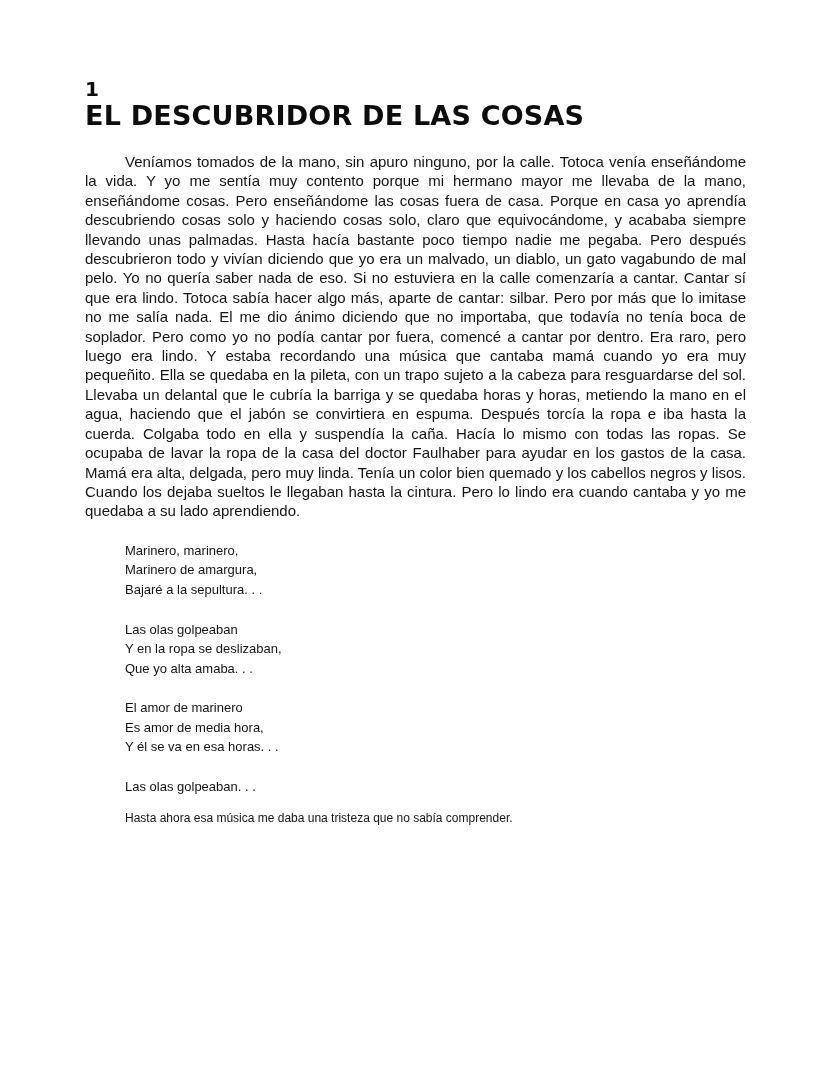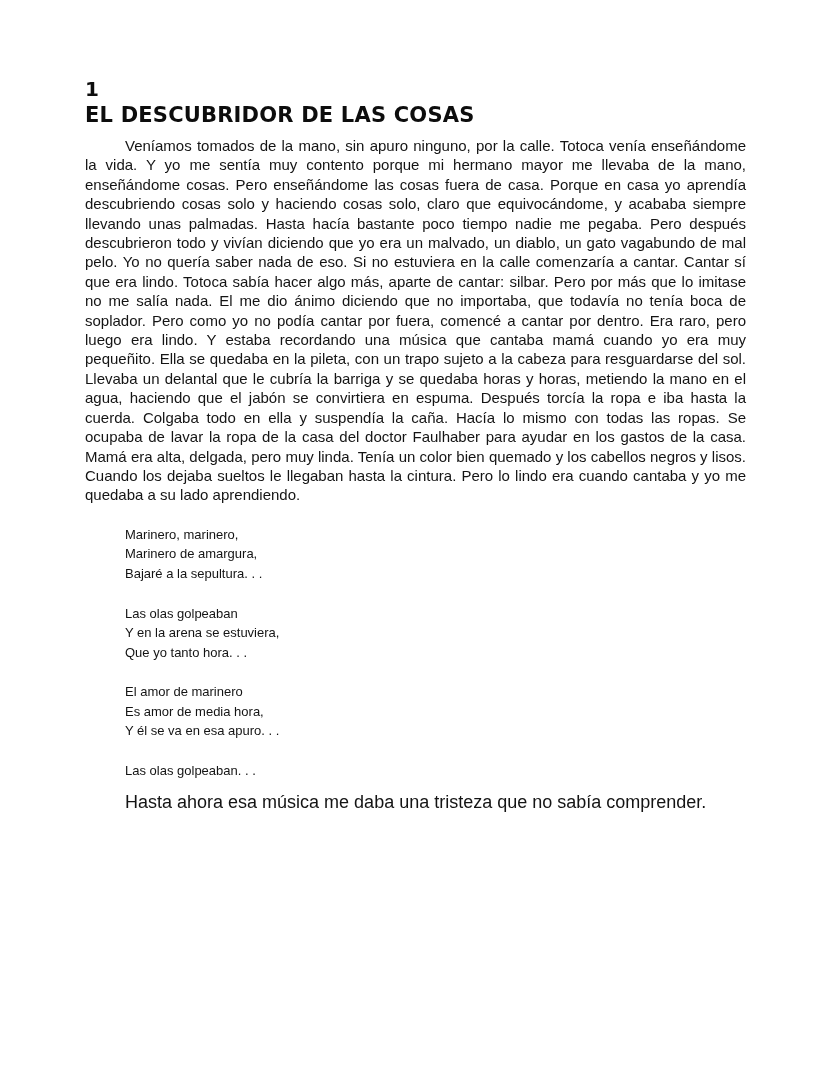--- a/index.html
+++ b/index.html
@@ -21,27 +21,27 @@
     font-family: "DejaVu Sans", sans-serif;
     font-weight: bold;
     font-size: 20px;
     line-height: 26px;
     color: #0d0d0d;
   }
   .chapter-title {
     margin: 0;
     font-family: "DejaVu Sans", sans-serif;
     font-weight: bold;
-    font-size: 21px;
+    font-size: 27px;
     line-height: 27px;
     letter-spacing: 0.2px;
     color: #0d0d0d;
   }
   .body-par {
-    margin: 7px 0 0 0;
+    margin: 23px 0 0 0;
     font-family: "Liberation Sans", sans-serif;
     font-size: 15px;
     line-height: 19.4px;
     text-align: justify;
     text-indent: 40px;
     color: #141414;
   }
   .poem {
     margin: 20px 0 0 40px;
     font-family: "Liberation Sans", sans-serif;
@@ -51,21 +51,21 @@
   }
   .stanza {
     margin-bottom: 20px;
   }
   .stanza:last-child {
     margin-bottom: 8px;
   }
   .closing-par {
     margin: 12px 0 4px 0;
     font-family: "Liberation Sans", sans-serif;
-    font-size: 18px;
+    font-size: 12px;
     line-height: 19.4px;
     text-indent: 40px;
     color: #141414;
   }
 </style>
 </head>
 <body>
 
 <div class="page">
 
@@ -79,28 +79,28 @@
   <div class="poem">
 
     <div class="stanza">
       <div class="poem-line">Marinero, marinero,</div>
       <div class="poem-line">Marinero de amargura,</div>
       <div class="poem-line">Bajaré a la sepultura. . .</div>
     </div>
 
     <div class="stanza">
       <div class="poem-line">Las olas golpeaban</div>
-      <div class="poem-line">Y en la arena se estuviera,</div>
-      <div class="poem-line">Que yo tanto hora. . .</div>
+      <div class="poem-line">Y en la ropa se deslizaban,</div>
+      <div class="poem-line">Que yo alta amaba. . .</div>
     </div>
 
     <div class="stanza">
       <div class="poem-line">El amor de marinero</div>
       <div class="poem-line">Es amor de media hora,</div>
-      <div class="poem-line">Y él se va en esa apuro. . .</div>
+      <div class="poem-line">Y él se va en esa horas. . .</div>
     </div>
 
     <div class="stanza">
       <div class="poem-line">Las olas golpeaban. . .</div>
     </div>
 
   </div>
 
   <p class="closing-par">Hasta ahora esa música me daba una tristeza que no sabía comprender.</p>
 

